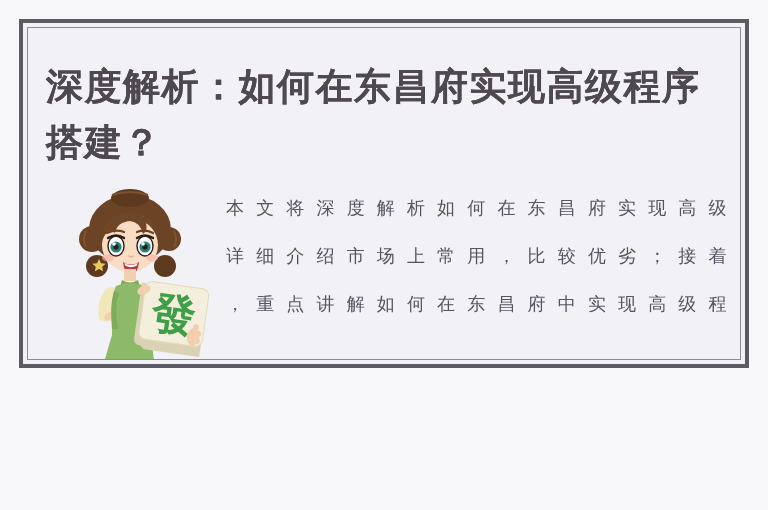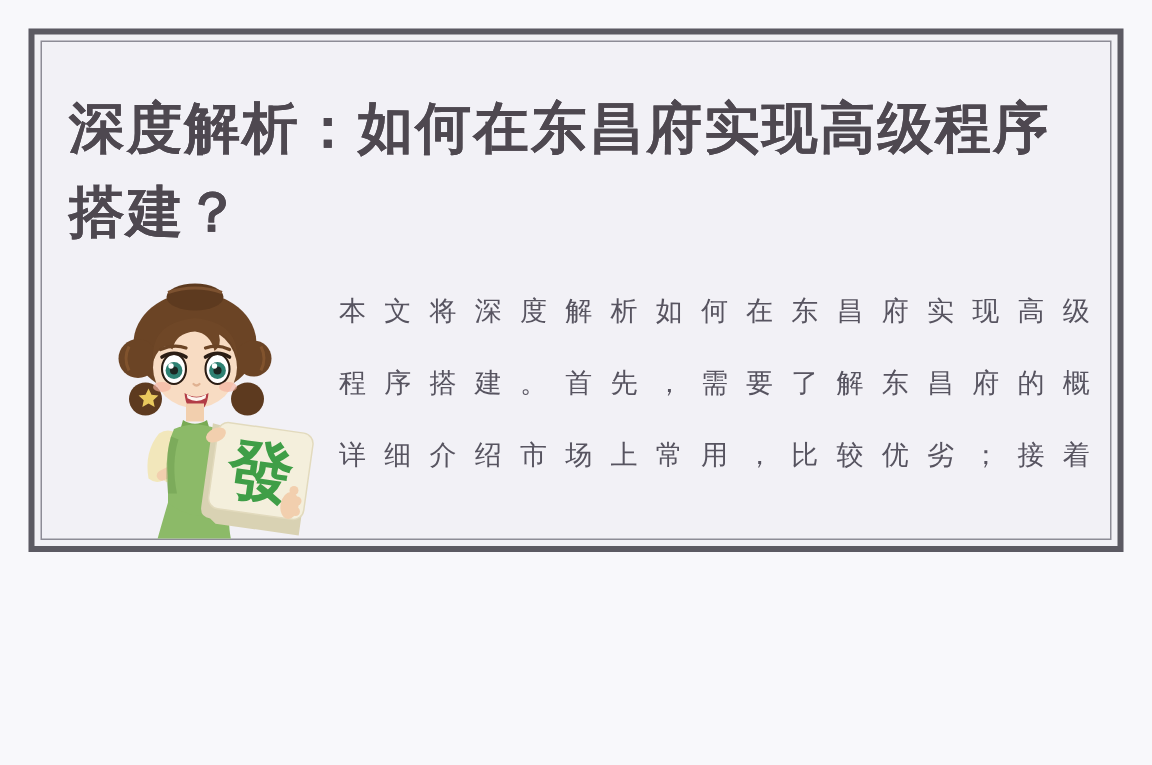--- a/index.html
+++ b/index.html
@@ -163,19 +163,19 @@
               <ellipse cx="98" cy="103" rx="7" ry="4.5" transform="rotate(-25 98 103)"></ellipse>
               <circle cx="150" cy="140" r="3"></circle>
               <circle cx="152" cy="147" r="3"></circle>
               <circle cx="151" cy="154" r="3"></circle>
               <ellipse cx="147" cy="150" rx="6" ry="9" transform="rotate(10 147 150)"></ellipse>
             </g>
           </svg>
         </div>
 
         <div class="body-line">本文将深度解析如何在东昌府实现高级</div>
-        <div class="body-line">程序搭建。首先，需要了解东昌府的概</div>
         <div class="body-line">详细介绍市场上常用，比较优劣；接着</div>
+        <div class="body-line">，重点讲解如何在东昌府中实现高级程</div>
 
       </div>
     </div>
   </div>
 </div>
 
 </body></html>

